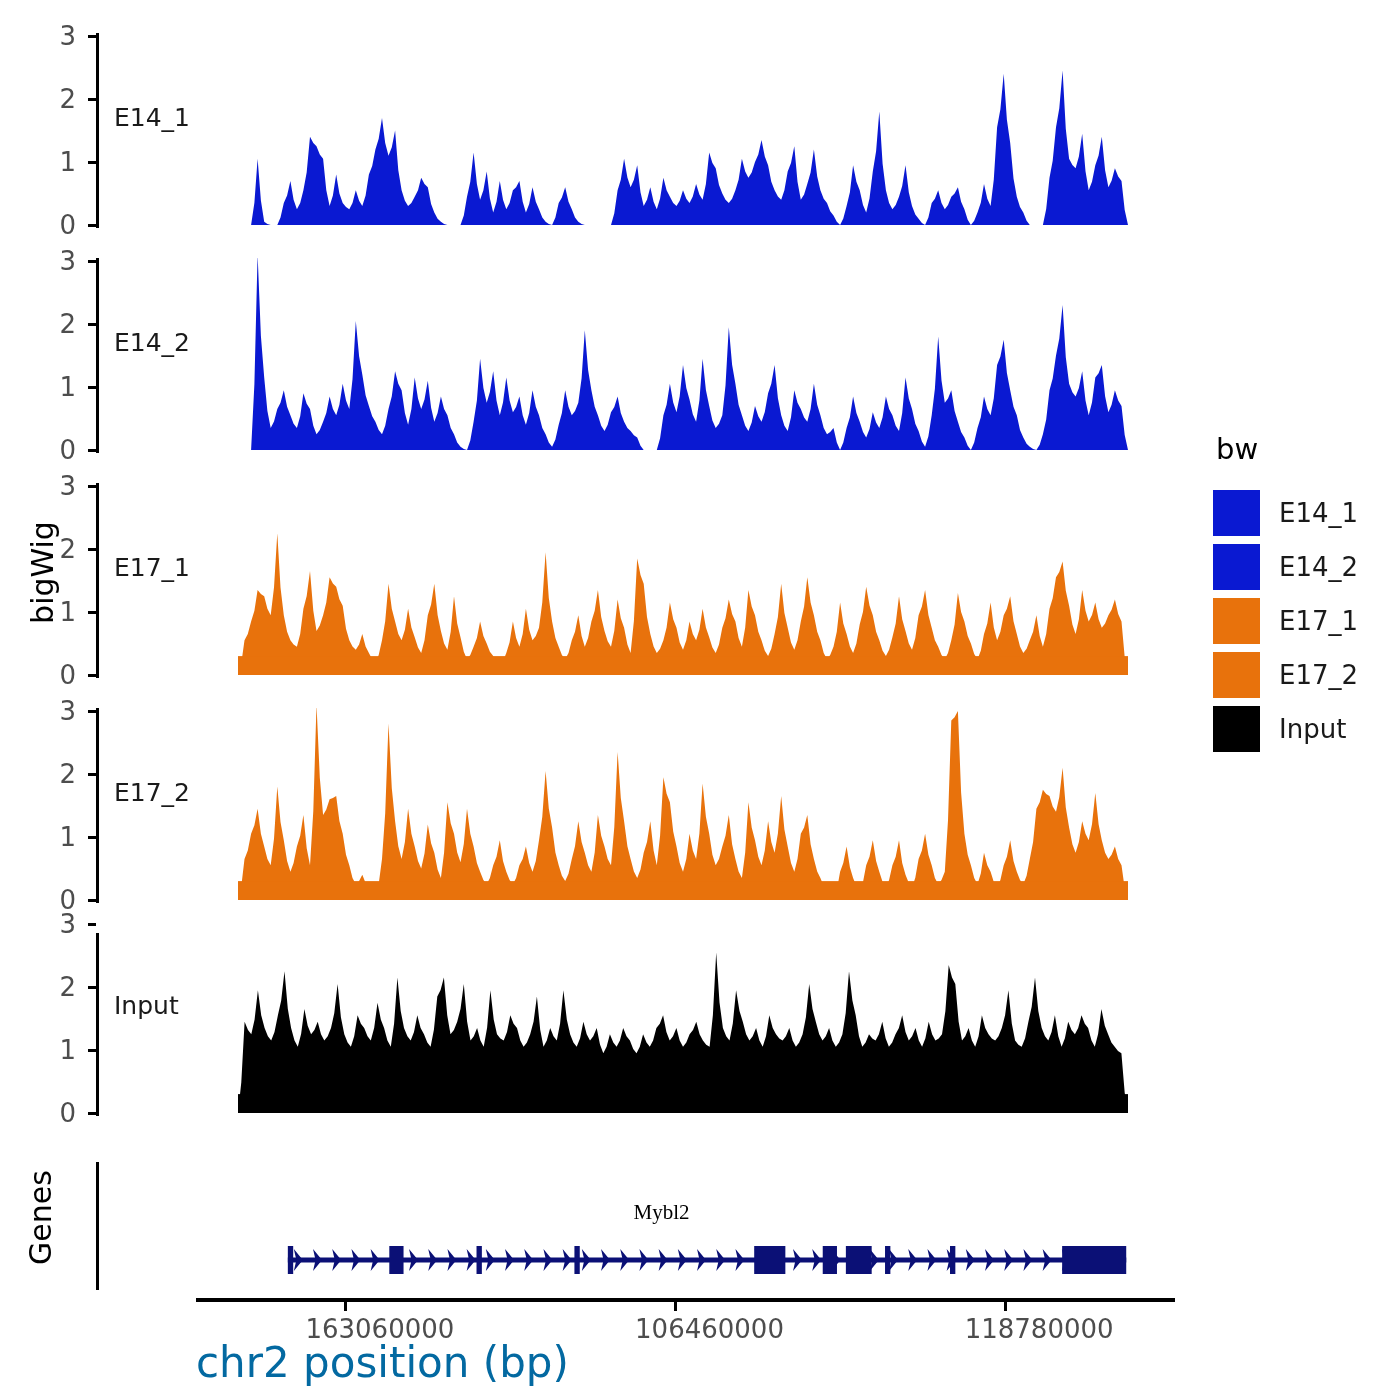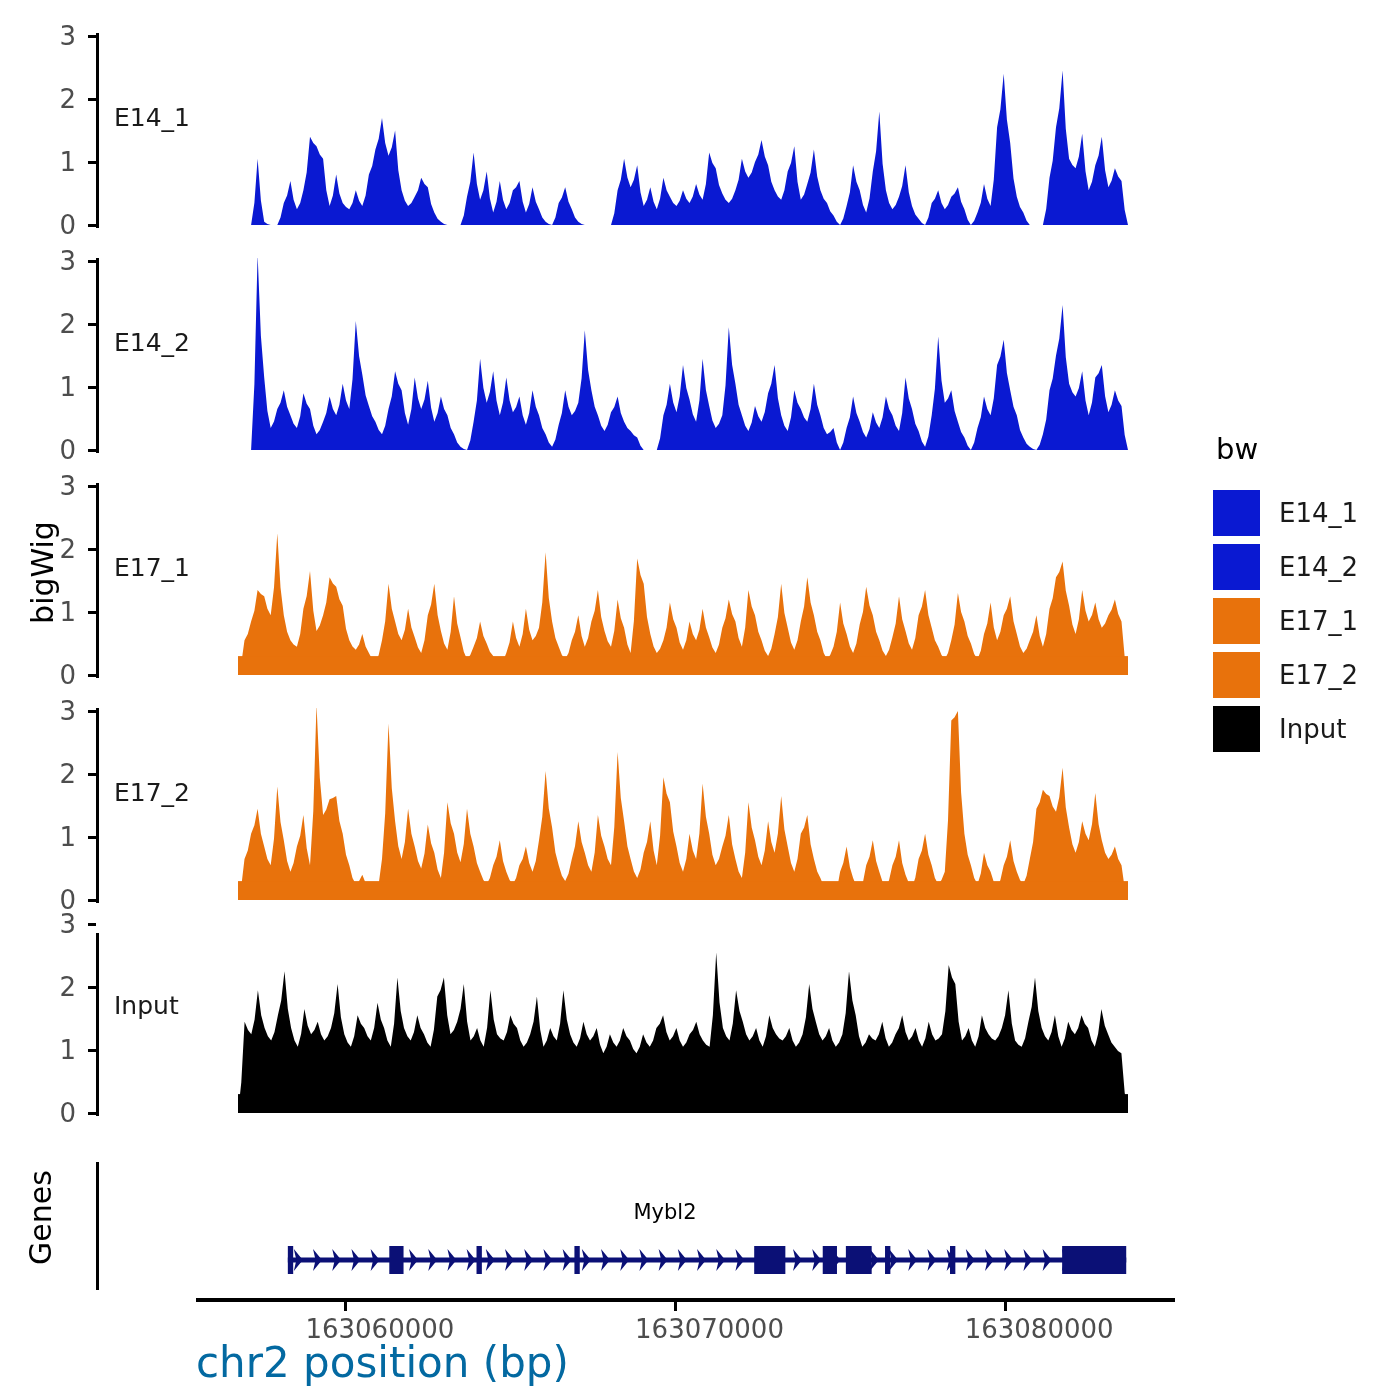--- a/index.html
+++ b/index.html
@@ -31,21 +31,21 @@
     text-align:right;width:60px;left:-80px;
     line-height:1;
   }
   .tracklab{
     position:absolute;font-size:25px;color:#1a1a1a;white-space:nowrap;
   }
   .plotarea{position:absolute;overflow:hidden;}
   .plotarea svg{display:block;}
 
   
-  #genes-panel{position:absolute;}
+  #genes-panel{position:absolute;font-family:Liberation Serif, serif;}
   #genes-panel .gaxis{position:absolute;left:0;top:0;width:3px;background:#000;}
   #gene-name{
     position:absolute;font-size:21px;color:#000;white-space:nowrap;
   }
   #gene-track{position:absolute;}
 
   
   #xaxis-line{
     position:absolute;height:4px;background:#000;
   }
@@ -236,23 +236,23 @@
         <rect x="854" y="84" width="5.340000000000032" height="28" fill="#0b1076"></rect>
         <rect x="966.14" y="84" width="64.08000000000004" height="28" fill="#0b1076"></rect>
       </svg></div>
 </div>
 
 <div id="xaxis">
   <div id="xaxis-line" style="left: 196px; top: 1298px; width: 979px;"></div>
 <div class="xtick" style="left: 344.333px; top: 1302px;"></div>
     <div class="xticklab" style="left: 234.333px; top: 1314px;">163060000</div>
     <div class="xtick" style="left: 673.963px; top: 1302px;"></div>
-    <div class="xticklab" style="left: 563.963px; top: 1314px;">163070000</div>
+    <div class="xticklab" style="left: 563.963px; top: 1314px;">106460000</div>
     <div class="xtick" style="left: 1003.59px; top: 1302px;"></div>
-    <div class="xticklab" style="left: 893.593px; top: 1314px;">163080000</div>
+    <div class="xticklab" style="left: 893.593px; top: 1314px;">118780000</div>
   </div>
 <div id="xlab" style="left: 196px; width: 979px;">chr2 position (bp)</div>
 
 <div id="legend">
   <div id="legend-title">bw</div>
   <div id="legend-rows">
       <div class="legend-row">
         <div class="legend-key" style="background: rgb(10, 25, 210);"></div>
         <div class="legend-lab">E14_1</div>
       </div>

